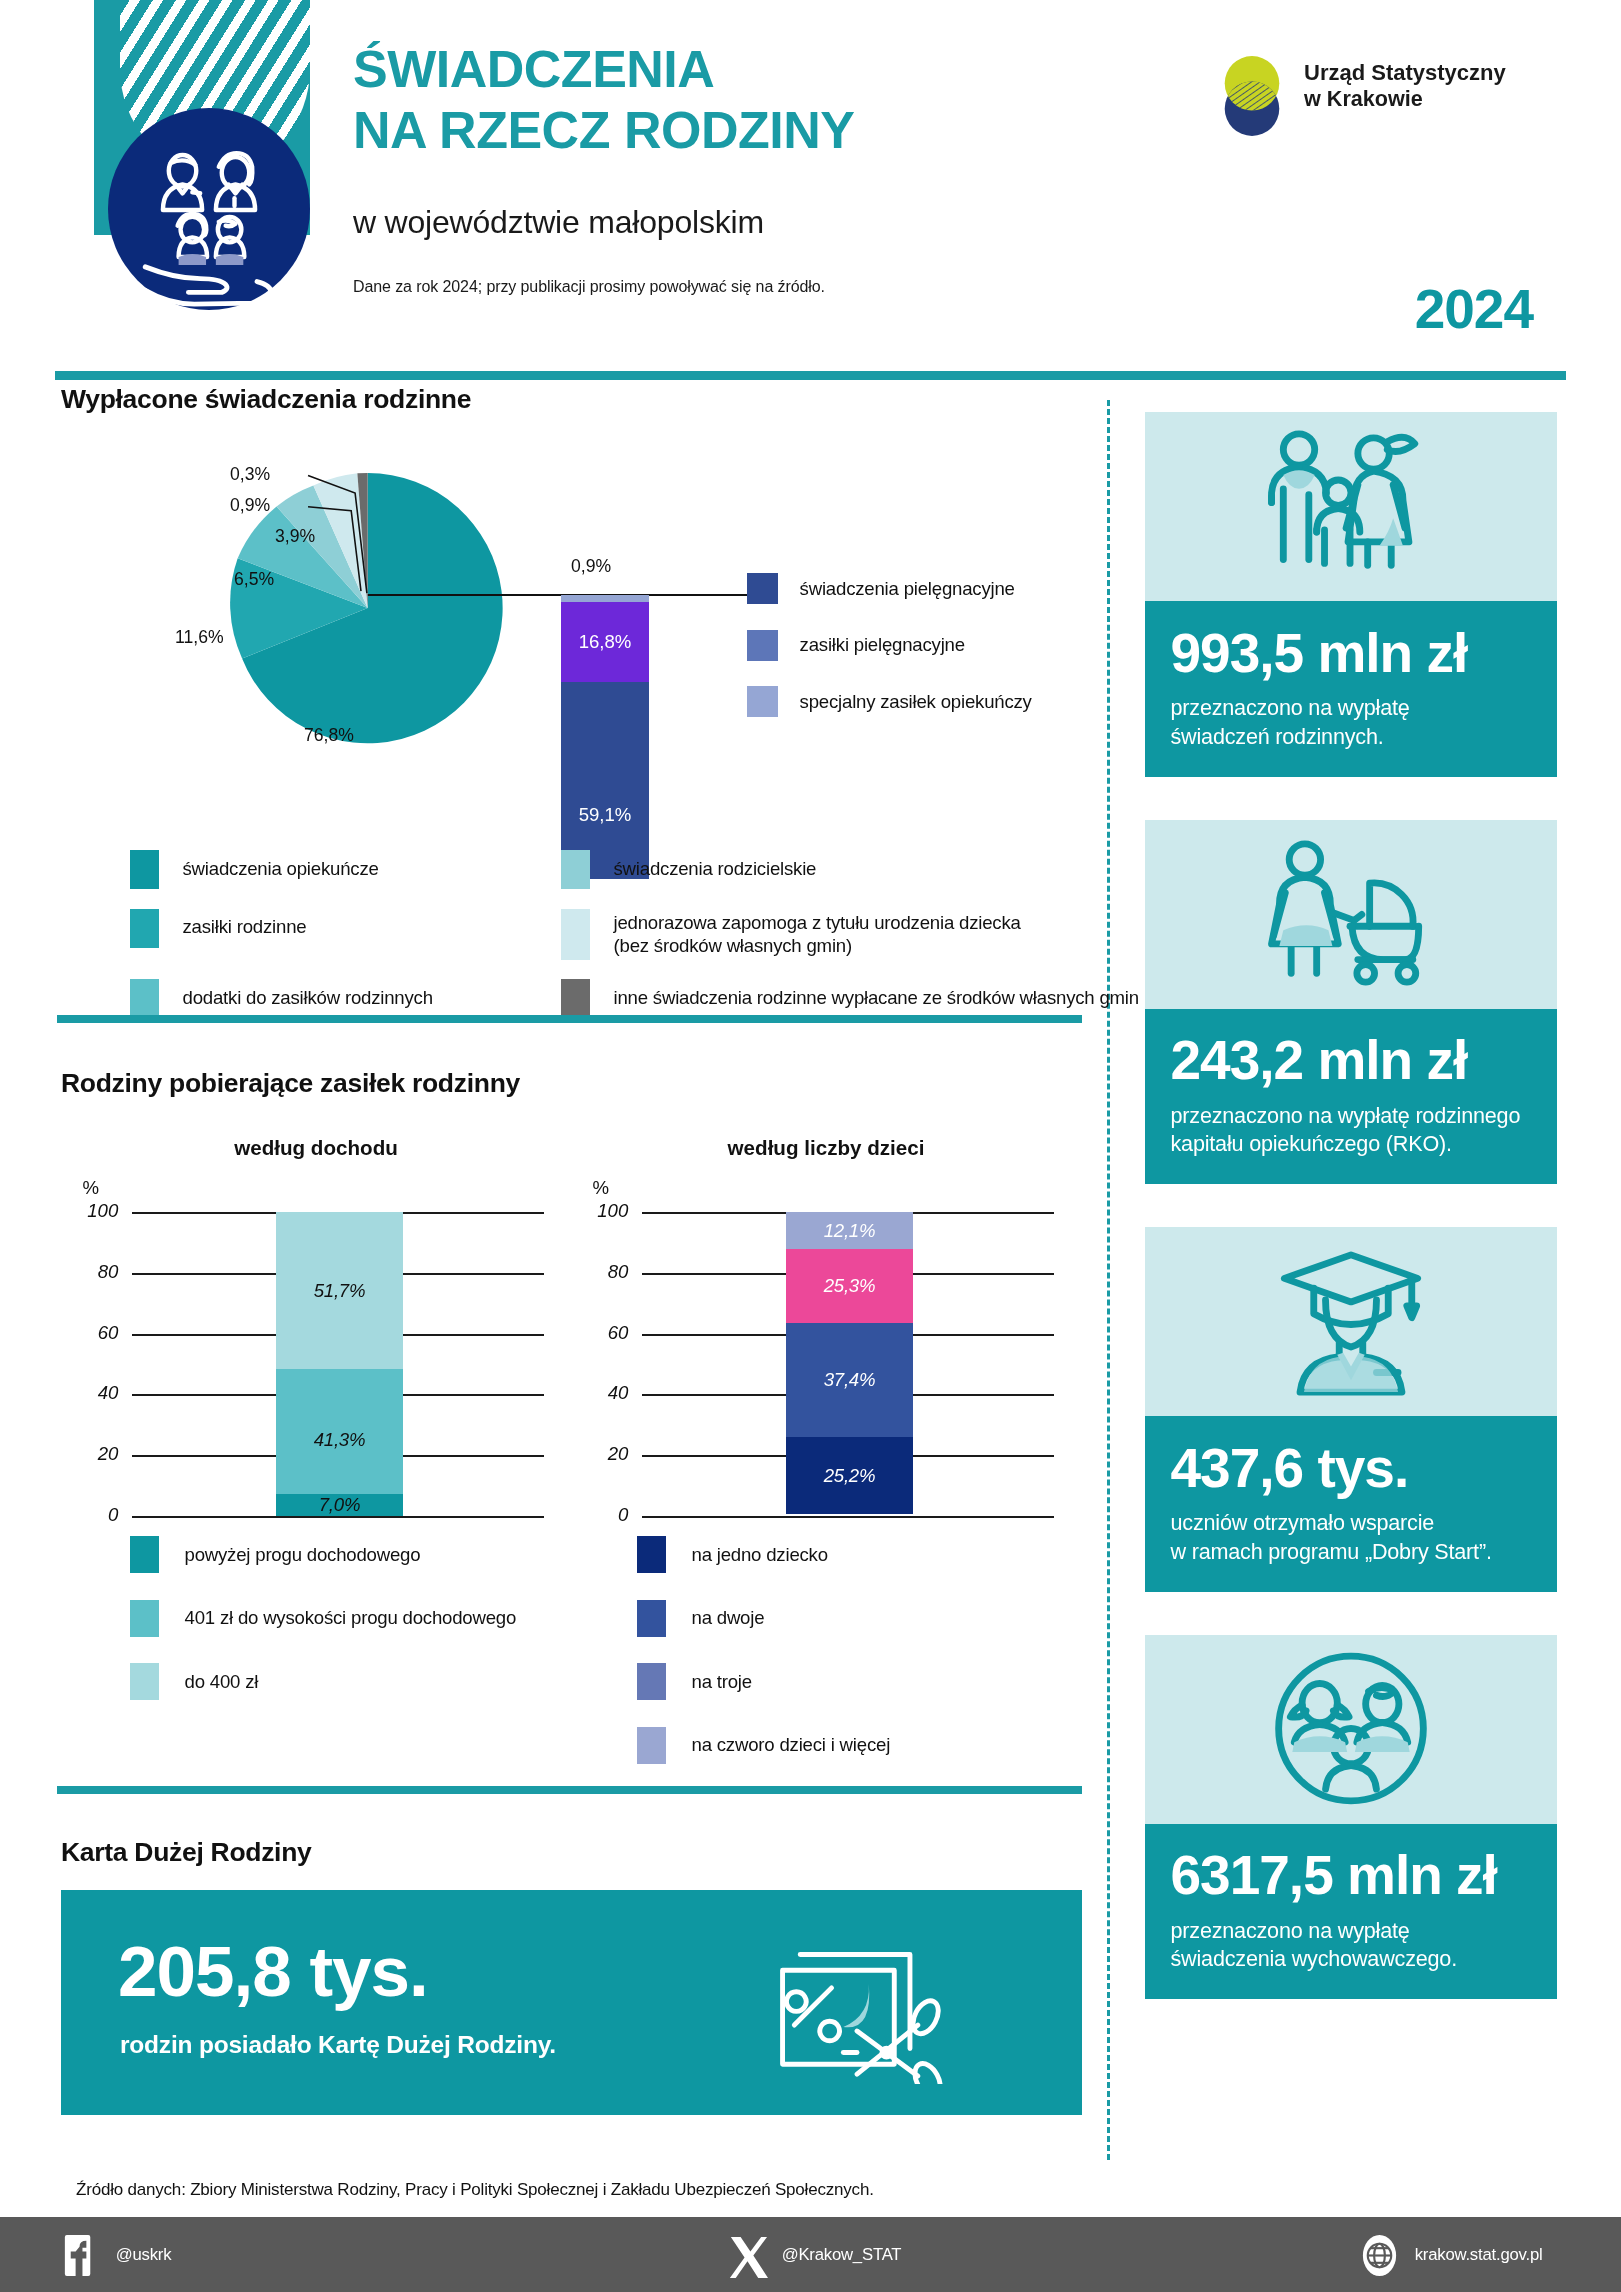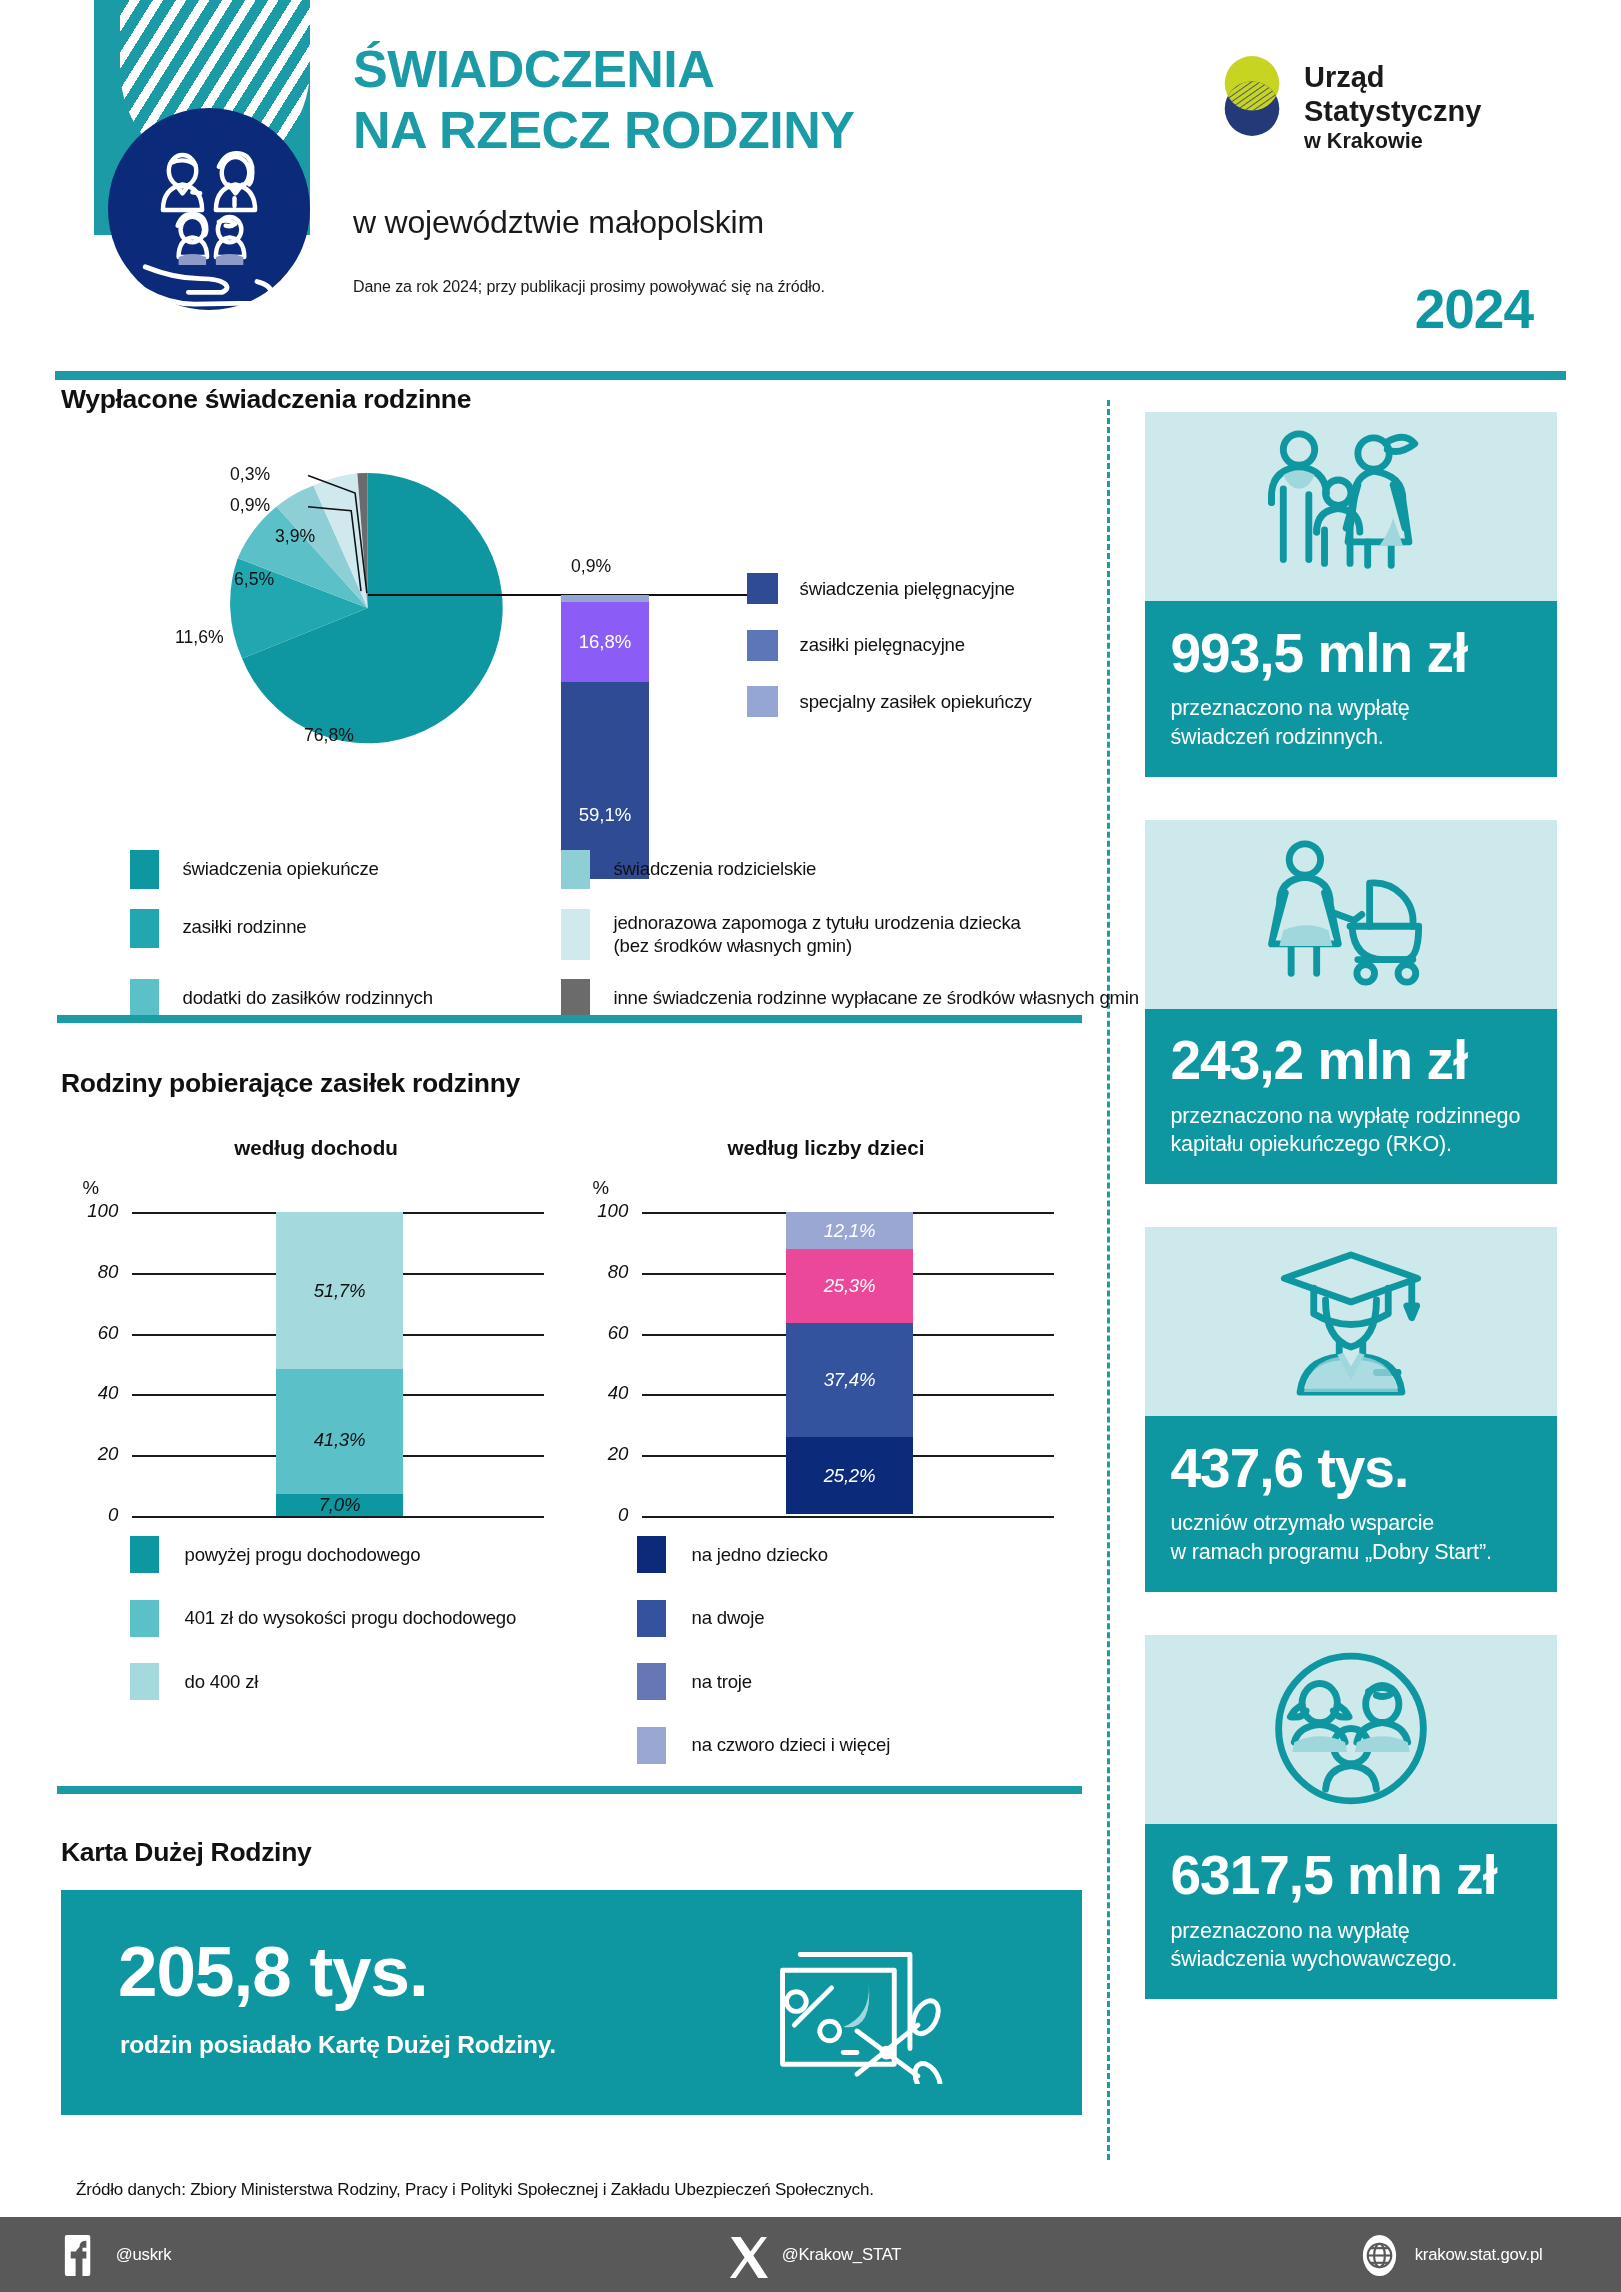--- a/index.html
+++ b/index.html
@@ -39,21 +39,21 @@
   .title-sub {
     color: #1a1a1a; font-size: 32px; margin-top: 43px; letter-spacing: -0.2px;
   }
   .title-note {
     color: #1a1a1a; font-size: 16px; margin-top: 37px; letter-spacing: -0.1px;
   }
 
   .gus-logo { position: absolute; right: 84px; top: 54px; width: 323px; height: 88px; }
   .gus-mark { position: absolute; left: 0; top: 0; width: 76px; height: 84px; }
   .gus-text { position: absolute; left: 90px; top: 5.9px; }
-  .gus-text .l1 { font-size: 29px; font-weight: bold; color: #1a1a1a; line-height: 1.18; }
+  .gus-text .l1 { font-size: 22px; font-weight: bold; color: #1a1a1a; line-height: 1.18; }
   .gus-text .l2 { font-size: 21.6px; font-weight: bold; color: #1a1a1a; line-height: 1.2; }
 
   .year {
     position: absolute; right: 88px; top: 277px;
     color: #0e97a1; font-size: 55px; font-weight: bold; letter-spacing: -1px;
   }
 
   .header-rule {
     position: absolute; left: 55px; top: 371px; width: 1511px; height: 8.8px;
     background: #1a9ba5;
@@ -256,21 +256,21 @@
 
       <div class="pie-lbl" style="left:169px;top:17.6px;">0,3%</div>
       <div class="pie-lbl" style="left:169px;top:49px;">0,9%</div>
       <div class="pie-lbl" style="left:214px;top:80px;">3,9%</div>
       <div class="pie-lbl" style="left:173px;top:123px;">6,5%</div>
       <div class="pie-lbl" style="left:114px;top:181px;">11,6%</div>
       <div class="pie-lbl" style="left:243px;top:279px;">76,8%</div>
 
       <div style="position:absolute;left:500px;top:149px;width:88px;height:284px;">
         <div style="height:6.9px;background:#95a6d4;"></div>
-        <div style="height:80px;background:#8b5cf6;display:flex;align-items:center;justify-content:center;">
+        <div style="height:80px;background:#6d28d9;display:flex;align-items:center;justify-content:center;">
           <span style="color:#fff;font-size:18.6px;">16,8%</span>
         </div>
         <div style="height:197px;background:#2f4b93;display:flex;align-items:center;justify-content:center;">
           <span style="color:#fff;font-size:18.6px;margin-top:69px;">59,1%</span>
         </div>
       </div>
       <div class="colbar-lbl" style="left:510px;top:110px;color:#111;">0,9%</div>
 
       <div class="pie-legend-right">
         <div class="lg-row">

